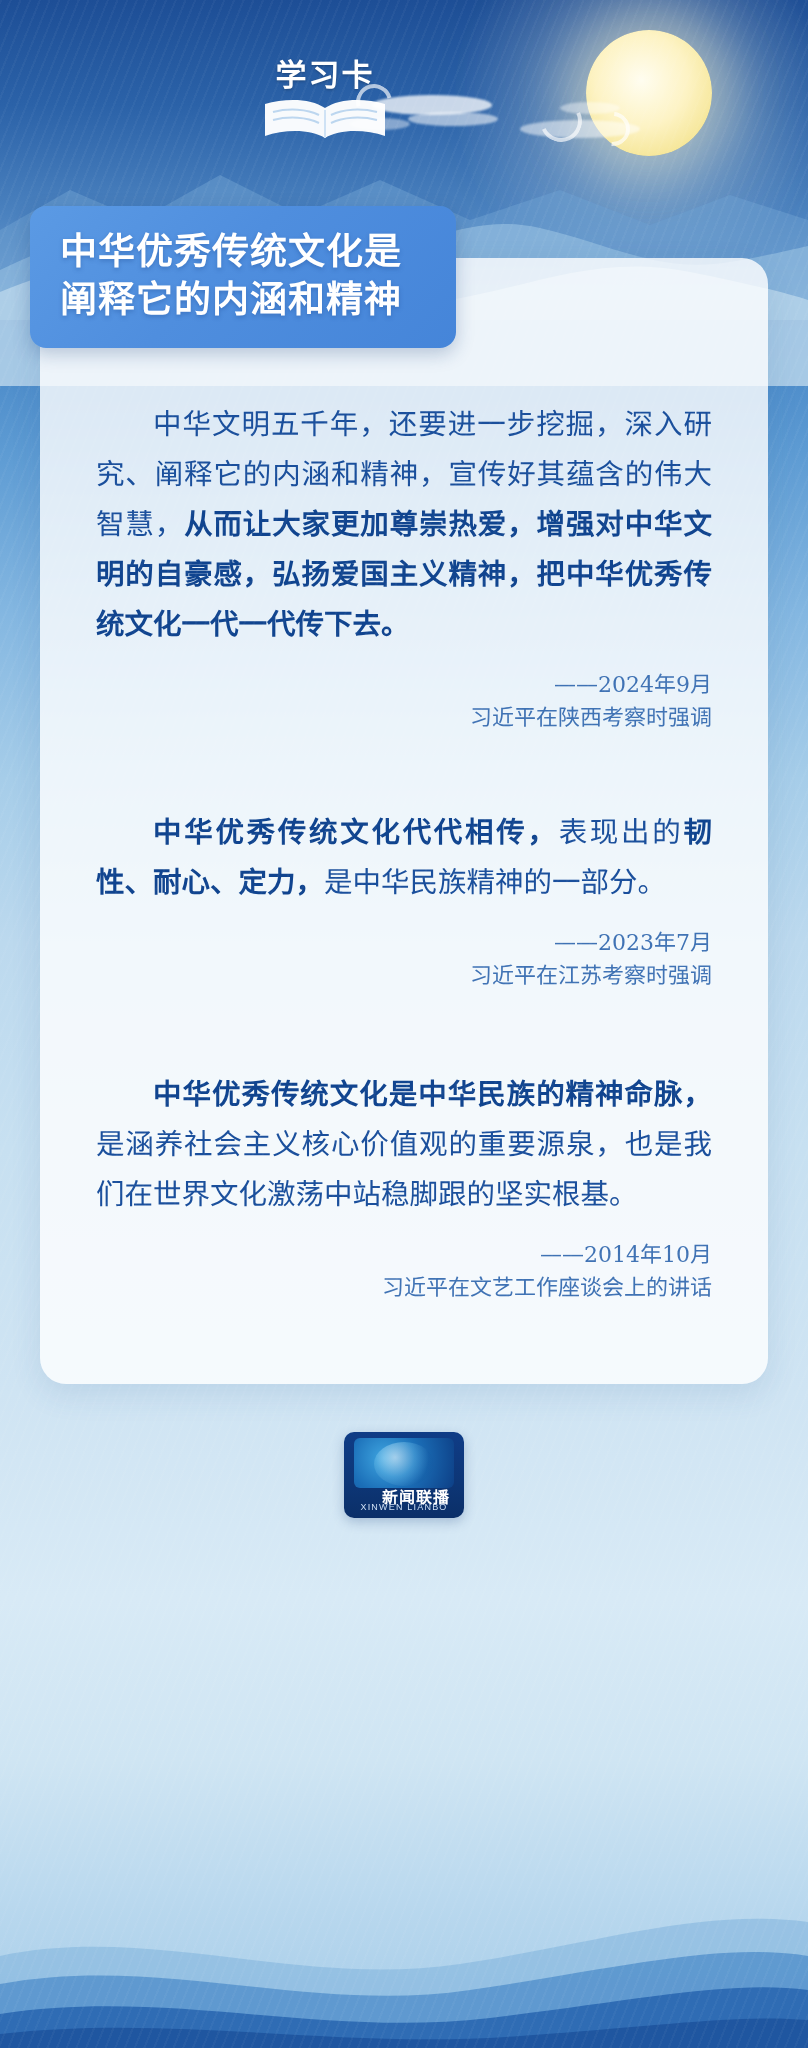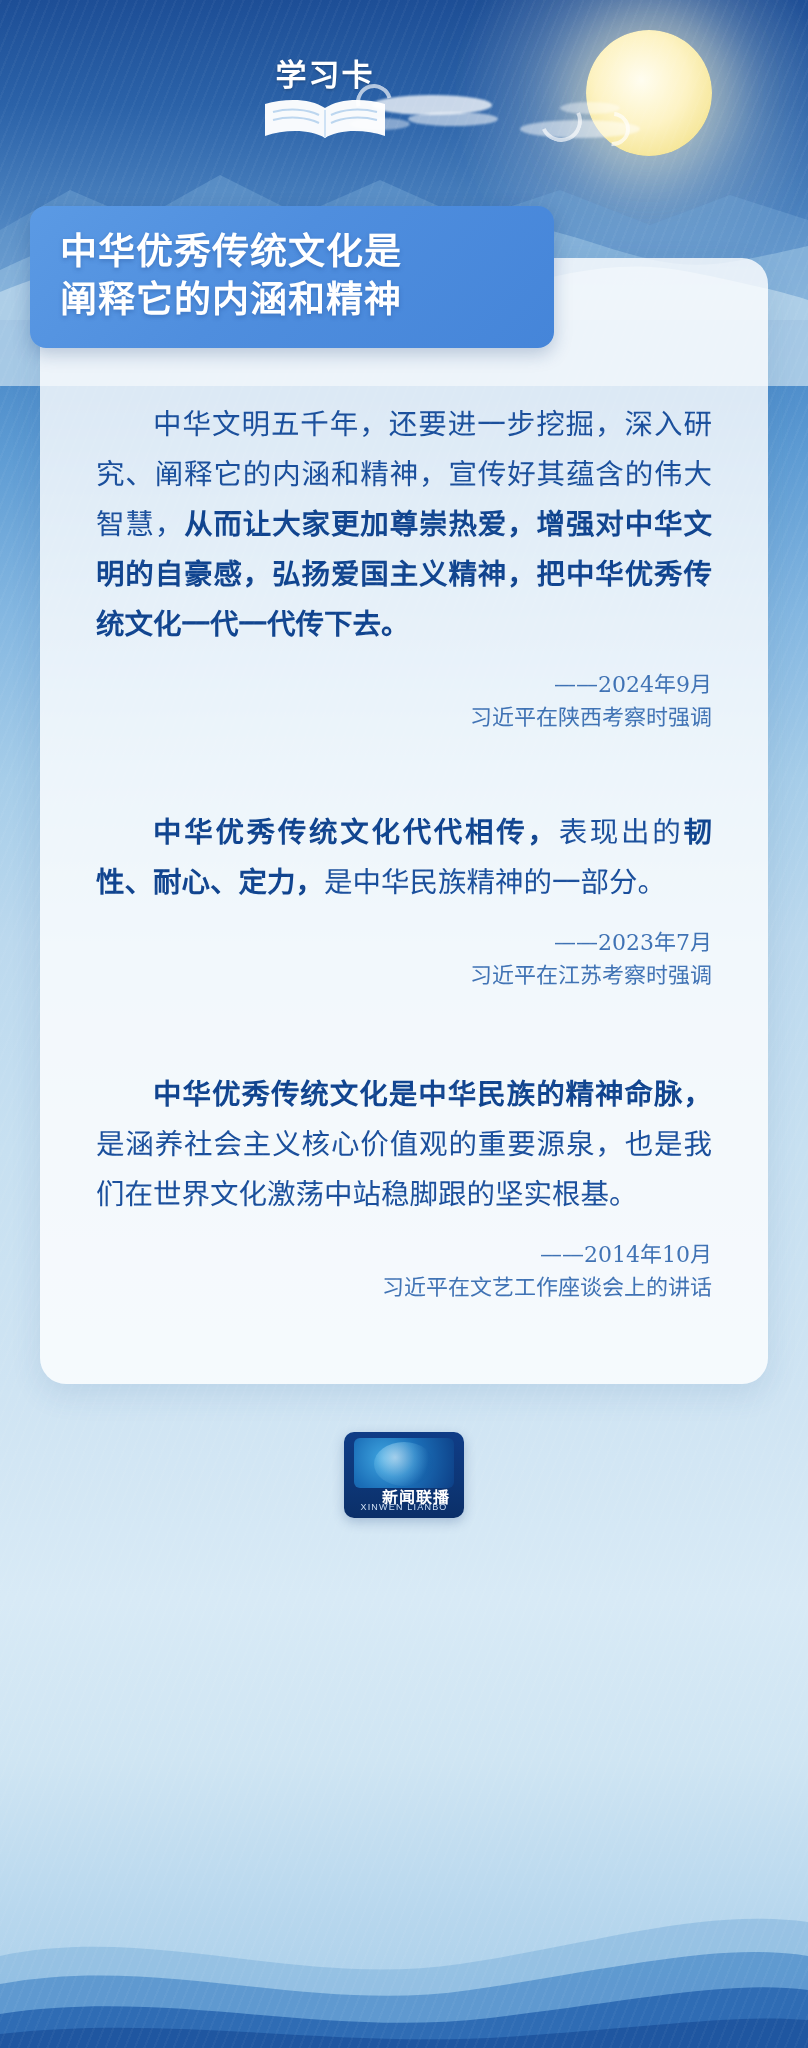--- a/index.html
+++ b/index.html
@@ -115,21 +115,21 @@
     top: 38px;
     width: 132px;
     height: 46px;
   }
 
   
   .title-banner {
     position: absolute;
     left: 30px;
     top: 206px;
-    width: 524px;
+    width: 426px;
     padding: 22px 26px 24px 30px;
     box-sizing: border-box;
     background: linear-gradient(135deg, #5b9ae4 0%, #4f8ede 45%, #4585d9 100%);
     border-radius: 16px;
     box-shadow: 0 6px 18px rgba(20,60,120,0.25);
     z-index: 5;
   }
   .title-line {
     font-family: "DejaVu Sans", sans-serif;
     font-weight: 700;

